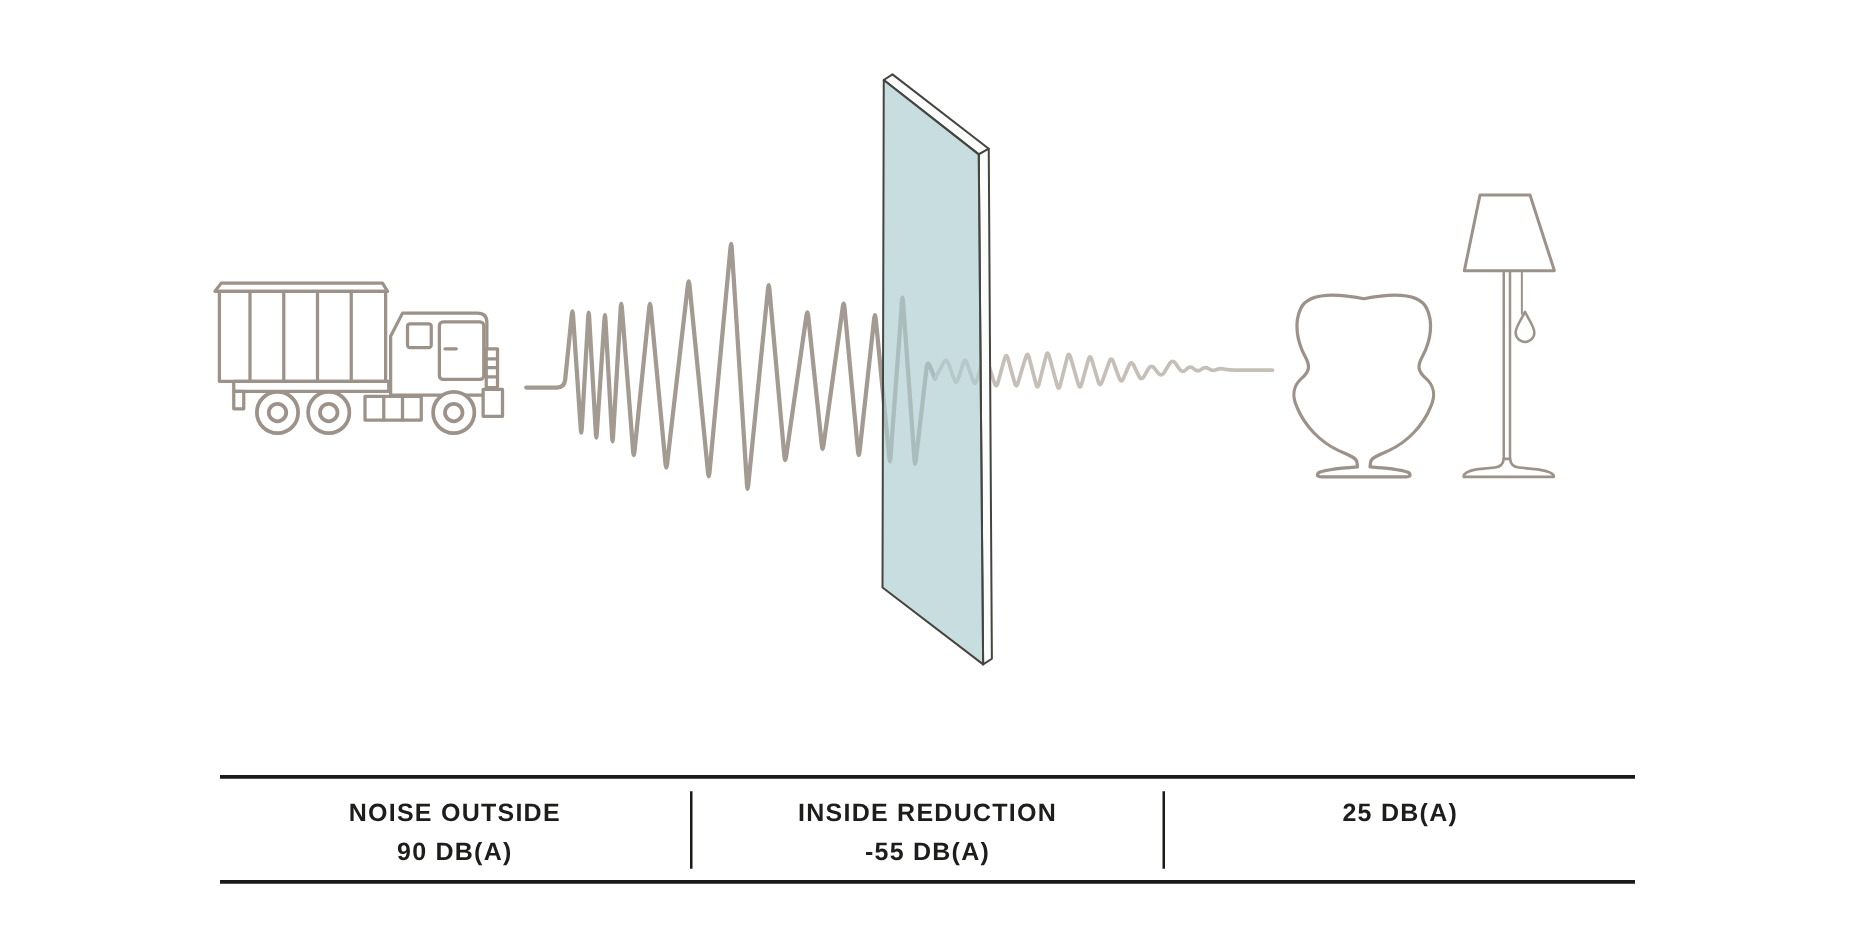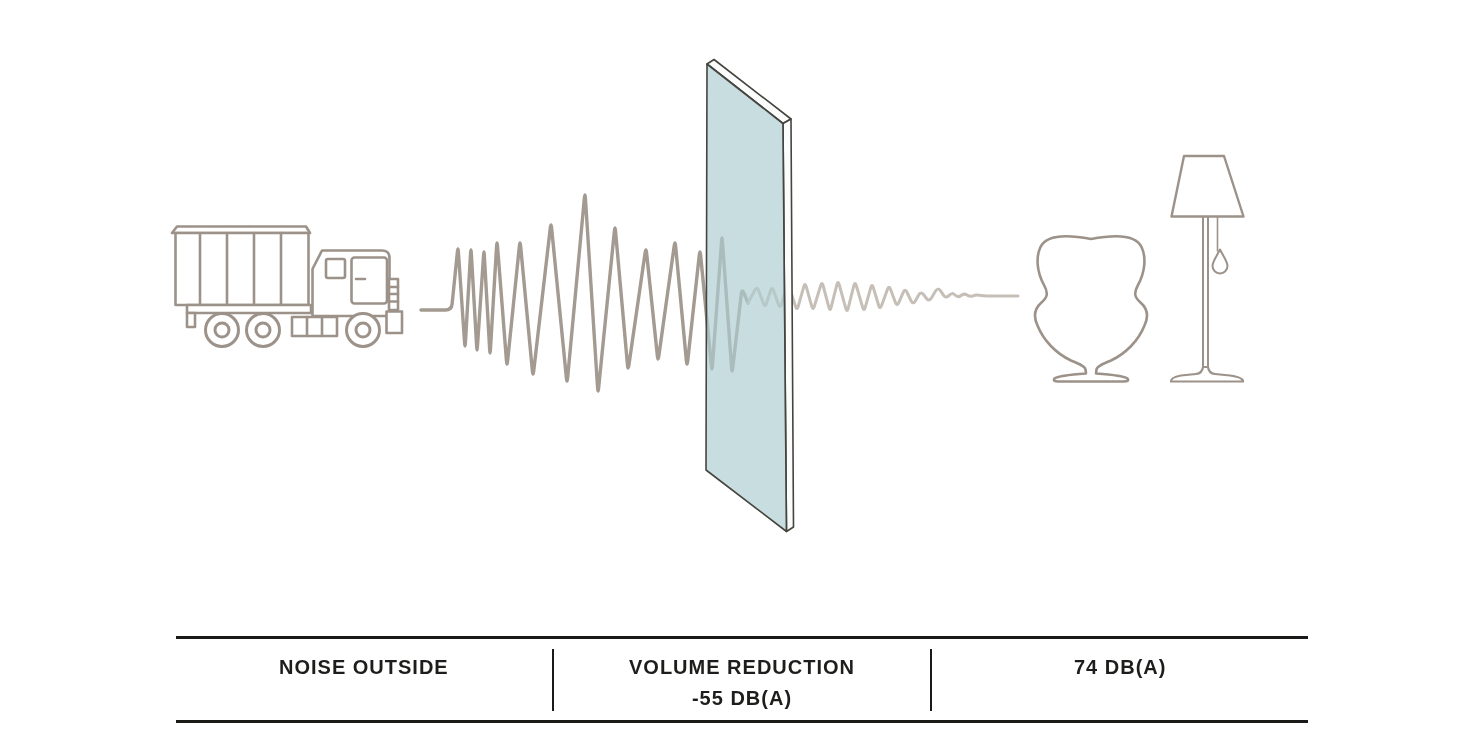--- a/index.html
+++ b/index.html
@@ -11,21 +11,21 @@
     overflow: hidden;
     font-family: "Liberation Sans", sans-serif;
   }
   .art {
     position: absolute;
     inset: 0;
   }
   .spec-table {
     position: absolute;
     left: 176px;
-    top: 636px;
+    top: 620px;
     width: 1132px;
     height: 87px;
     border-top: 3px solid #1a1a19;
     border-bottom: 3px solid #1a1a19;
     display: flex;
     align-items: stretch;
     box-sizing: border-box;
   }
   .spec-cell {
     flex: 1 1 0;
@@ -124,25 +124,26 @@
       <path stroke-width="2" fill="#ffffff" d="M1220,249.5 C1216.5,256.5 1212.5,261.5 1212.5,266 A7.5,7.5 0 0 0 1227.5,266 C1227.5,261.5 1223.5,256.5 1220,249.5 Z"></path>
       <path fill="#ffffff" d="M1184,156 L1224,156 L1243.5,216.5 L1171.5,216.5 Z"></path>
       <path stroke-width="2.2" fill="#ffffff" d="M1171,381.5 Q1170.5,377.5 1181,375.5 L1196,374 C1201,373.5 1202.5,371 1203,367
                L1208,367 C1208.5,371 1210,373.5 1215,374 L1230,375.5 Q1243.5,377.5 1243,381.5 Z"></path>
     </g>
   </svg>
 
   <div class="spec-table">
     <div class="spec-cell">
       <span class="spec-label">NOISE OUTSIDE</span>
+      <span class="spec-value">90 DB(A)</span>
     </div>
     <div class="vdiv"></div>
     <div class="spec-cell">
-      <span class="spec-label">VOLUME REDUCTION</span>
+      <span class="spec-label">INSIDE REDUCTION</span>
       <span class="spec-value">-55 DB(A)</span>
     </div>
     <div class="vdiv"></div>
     <div class="spec-cell">
-      <span class="spec-value">74 DB(A)</span>
+      <span class="spec-value">25 DB(A)</span>
     </div>
   </div>
 
 </div>
 
 </body></html>

